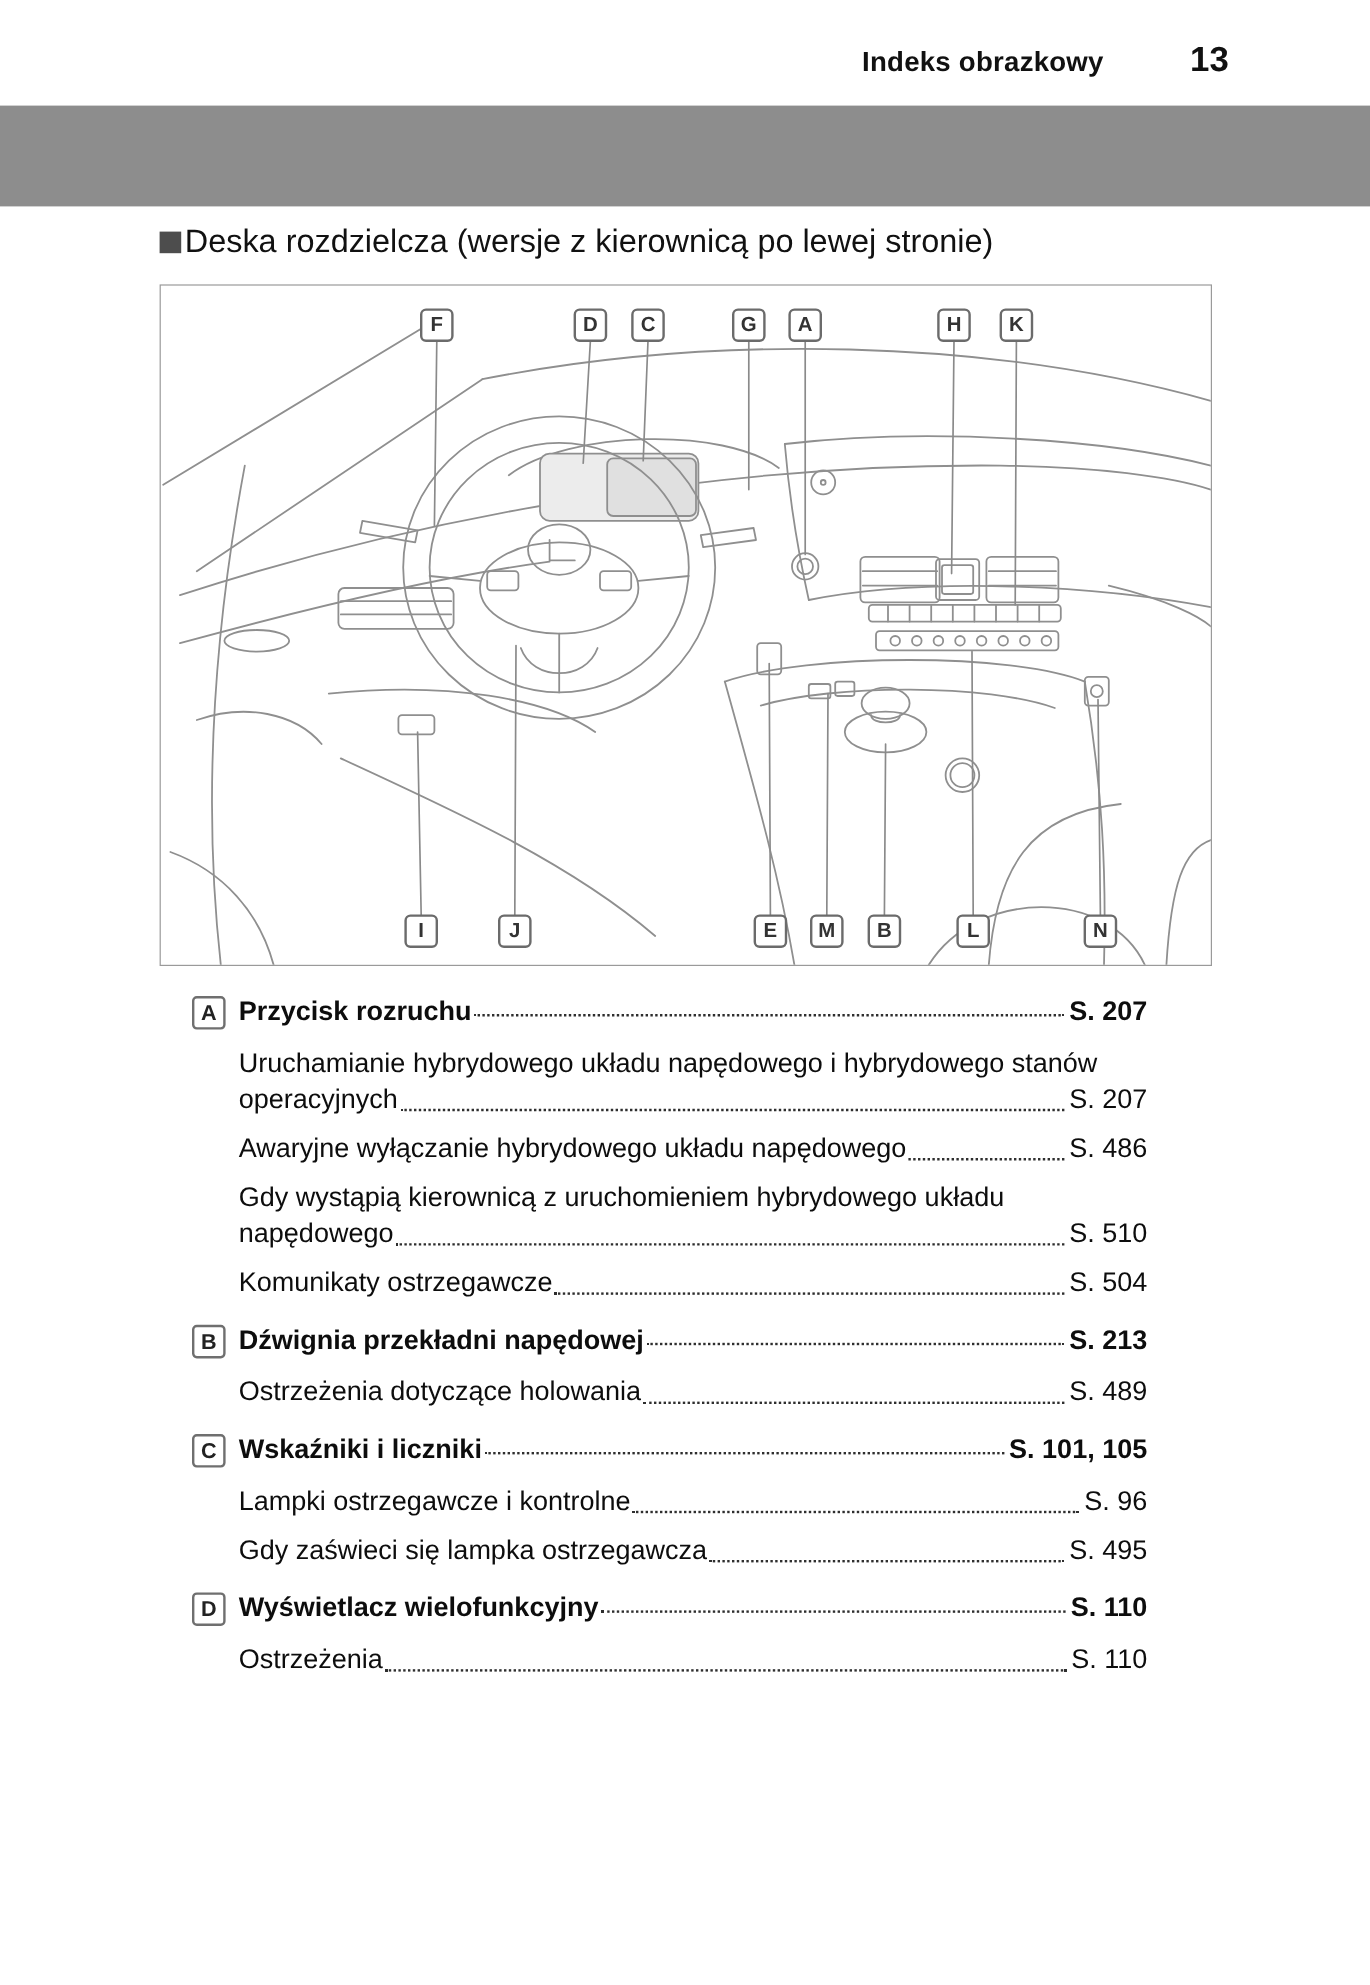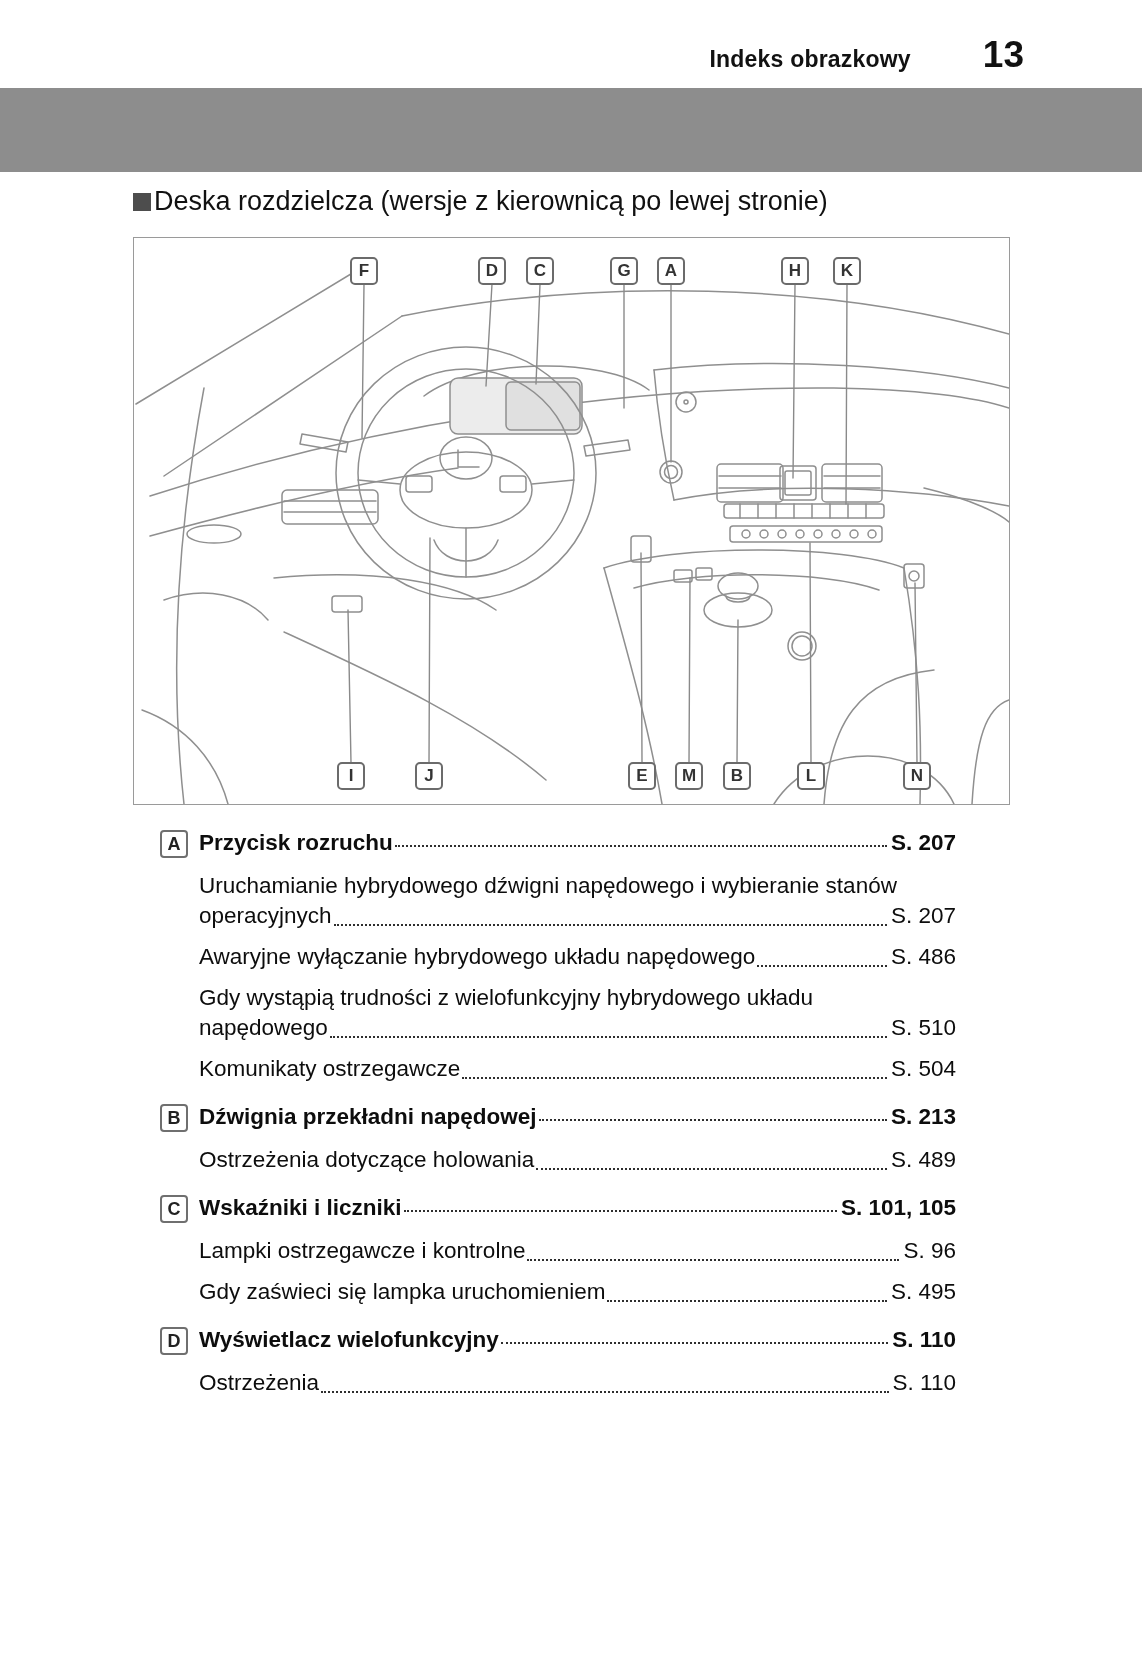--- a/index.html
+++ b/index.html
@@ -6,21 +6,21 @@
   html,body { background:#ffffff; }
   body {
     width:1142px; height:1654px; position:relative;
     font-family:"Liberation Sans", sans-serif; color:#111;
     overflow:hidden;
   }
 
   
   .header { position:absolute; top:34px; right:118px; display:flex; align-items:baseline; gap:72px; }
   .header-title { font-size:23px; font-weight:bold; letter-spacing:.2px; }
-  .page-num { font-size:37px; font-weight:bold; }
+  .page-num { font-size:29px; font-weight:bold; }
   .gray-band { position:absolute; top:88px; left:0; width:1142px; height:84px; background:#8d8d8d; }
 
   
   .section-title { position:absolute; top:186px; left:133px; font-size:27px; font-weight:normal; display:flex; align-items:center; }
   .sq { width:18px; height:18px; background:#4d4d4d; margin-right:3px; flex:0 0 auto; }
 
   
   .figure { position:absolute; top:237px; left:133px; width:877px; height:568px; border:1px solid #9a9a9a; background:#fff; }
   .figure svg { position:absolute; left:0; top:0; }
   .callout {
@@ -185,36 +185,36 @@
 
 <div class="index">
 
   <div class="idx-main">
     <span class="letterbox">A</span>
     <span>Przycisk rozruchu</span>
     <span class="dots"></span>
     <span class="pg">S. 207</span>
   </div>
   <div class="idx-sub">
-    <div class="line1">Uruchamianie hybrydowego dźwigni napędowego i wybieranie stanów</div>
+    <div class="line1">Uruchamianie hybrydowego układu napędowego i hybrydowego stanów</div>
     <div class="sub-row">
       <span>operacyjnych</span>
       <span class="dots"></span>
       <span class="pg">S. 207</span>
     </div>
   </div>
   <div class="idx-sub">
     <div class="sub-row">
       <span>Awaryjne wyłączanie hybrydowego układu napędowego</span>
       <span class="dots"></span>
       <span class="pg">S. 486</span>
     </div>
   </div>
   <div class="idx-sub">
-    <div class="line1">Gdy wystąpią trudności z wielofunkcyjny hybrydowego układu</div>
+    <div class="line1">Gdy wystąpią kierownicą z uruchomieniem hybrydowego układu</div>
     <div class="sub-row">
       <span>napędowego</span>
       <span class="dots"></span>
       <span class="pg">S. 510</span>
     </div>
   </div>
   <div class="idx-sub">
     <div class="sub-row">
       <span>Komunikaty ostrzegawcze</span>
       <span class="dots"></span>
@@ -244,21 +244,21 @@
   </div>
   <div class="idx-sub">
     <div class="sub-row">
       <span>Lampki ostrzegawcze i kontrolne</span>
       <span class="dots"></span>
       <span class="pg">S. 96</span>
     </div>
   </div>
   <div class="idx-sub">
     <div class="sub-row">
-      <span>Gdy zaświeci się lampka uruchomieniem</span>
+      <span>Gdy zaświeci się lampka ostrzegawcza</span>
       <span class="dots"></span>
       <span class="pg">S. 495</span>
     </div>
   </div>
 
   <div class="idx-main">
     <span class="letterbox">D</span>
     <span>Wyświetlacz wielofunkcyjny</span>
     <span class="dots"></span>
     <span class="pg">S. 110</span>

